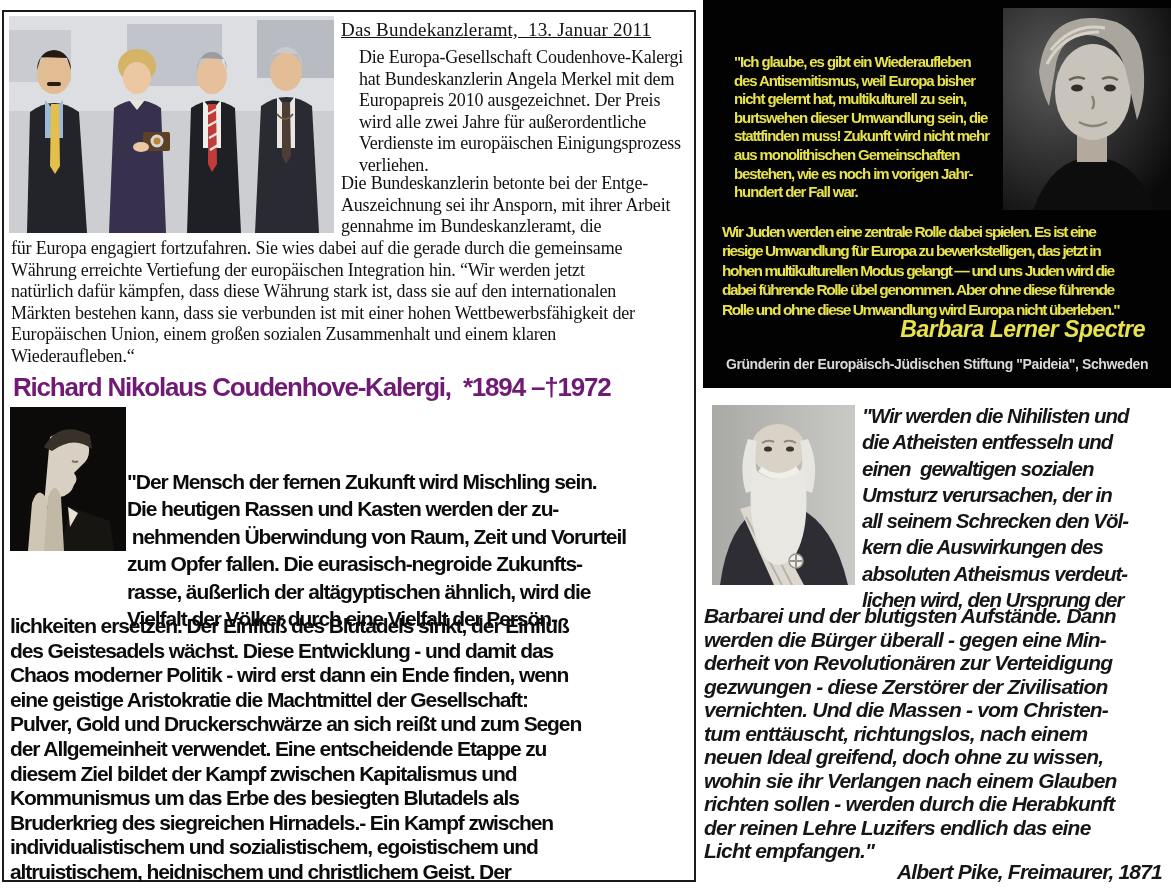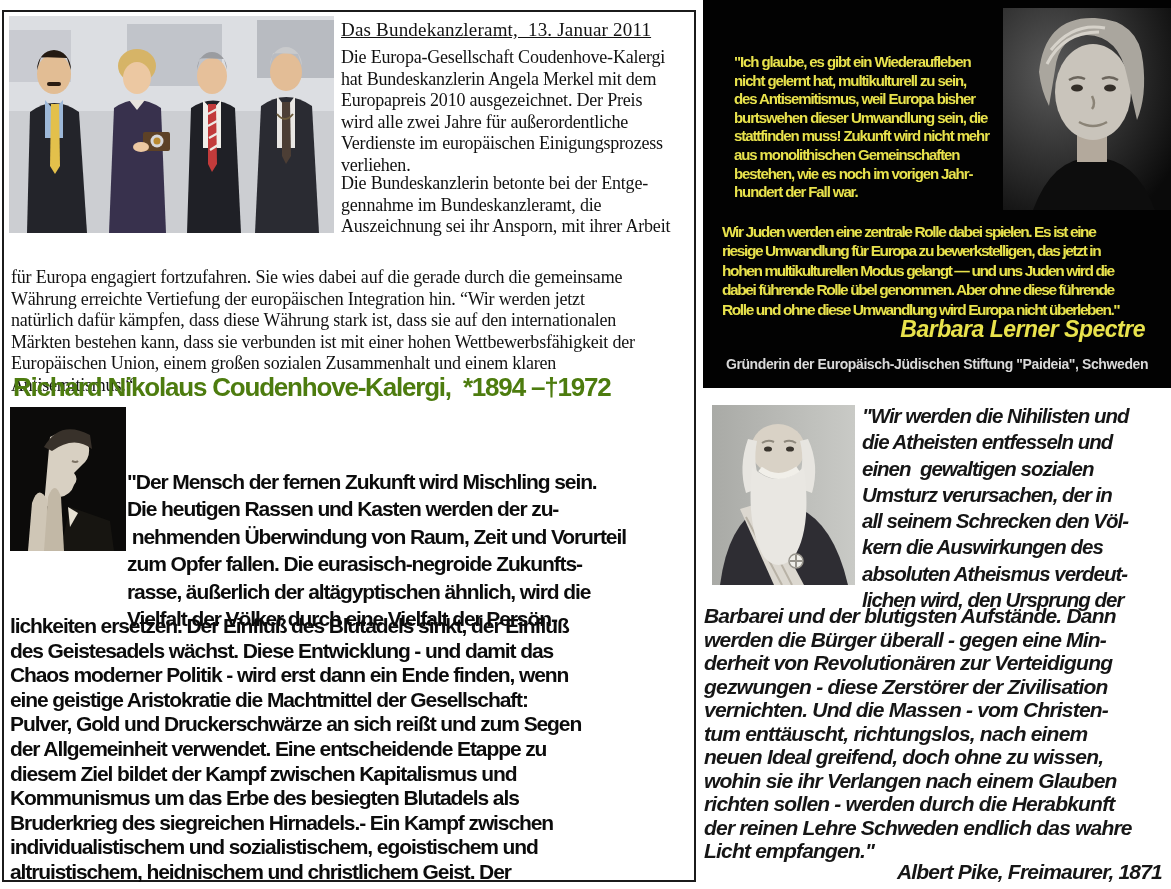--- a/index.html
+++ b/index.html
@@ -7,21 +7,21 @@
           font-family:"Liberation Sans",sans-serif;}
   .abs{position:absolute;}
 
   
   .panel-border{left:2px;top:10px;width:694px;height:872px;border:2px solid #1b1b1b;box-sizing:border-box;}
   .serifline{font-family:"Liberation Serif",serif;font-size:18px;line-height:21.6px;
              letter-spacing:-0.2px;white-space:pre;color:#121212;}
   .dateline{font-family:Liberation Serif, serif;font-size:19px;letter-spacing:0.2px;
             text-decoration:underline;white-space:pre;color:#121212;}
   .heading{font-family:"Liberation Sans",sans-serif;font-weight:bold;font-size:26px;
-           letter-spacing:-1.2px;white-space:pre;color:#4d7c0f;}
+           letter-spacing:-1.2px;white-space:pre;color:#701a75;}
   .bq{font-family:"Liberation Sans",sans-serif;font-weight:bold;color:#0c0c0c;white-space:pre;}
   .kq-side .qline{font-size:21px;line-height:27.4px;letter-spacing:-1.1px;}
   .kq-full .qline{font-size:21px;line-height:24.6px;letter-spacing:-1.1px;}
 
   
   .spectre-box{left:703px;top:0;width:468px;height:388px;background:#020202;}
   .sq1 .qline{color:#e8e24c;font-weight:bold;font-size:15px;line-height:18.6px;letter-spacing:-1.1px;white-space:pre;}
   .sq2 .qline{color:#e8e24c;font-weight:bold;font-size:15.5px;line-height:19.4px;letter-spacing:-1.4px;white-space:pre;}
   .sname{color:#e8e24c;font-weight:bold;font-style:italic;font-size:23px;letter-spacing:-0.5px;
          text-align:right;white-space:pre;}
@@ -78,45 +78,45 @@
       <polygon points="268,80 277,92 286,80 286,132 268,132" fill="#e9e7e4"></polygon>
       <polygon points="273,86 281,86 282,140 277,148 273,140" fill="#4c3e35"></polygon>
       <ellipse cx="277" cy="56" rx="16" ry="19" fill="#e3bd96"></ellipse>
       <path d="M261 50 a16 19 0 0 1 32 0 l-4 -12 -25 -1 z" fill="#c9cacc"></path>
       <path d="M268 98 q8 10 16 0" stroke="#6b5a3a" stroke-width="2" fill="none"></path>
     </svg>
   </div>
 
   <div class="abs dateline" style="left:341px;top:19px;">Das Bundekanzleramt,  13. Januar 2011</div>
 
-  <div class="abs" style="left:341px;top:47px;">
+  <div class="abs" style="left:359px;top:47px;">
 
   <div class="serifline">Die Europa-Gesellschaft Coudenhove-Kalergi</div>
       <div class="serifline">hat Bundeskanzlerin Angela Merkel mit dem</div>
       <div class="serifline">Europapreis 2010 ausgezeichnet. Der Preis</div>
       <div class="serifline">wird alle zwei Jahre für außerordentliche</div>
       <div class="serifline">Verdienste im europäischen Einigungsprozess</div>
       <div class="serifline">verliehen.</div>
     </div>
 
   <div class="abs" style="left:341px;top:173px;">
 
   <div class="serifline">Die Bundeskanzlerin betonte bei der Entge-</div>
+      <div class="serifline">Auszeichnung sei ihr Ansporn, mit ihrer Arbeit</div>
       <div class="serifline">gennahme im Bundeskanzleramt, die</div>
-      <div class="serifline">Auszeichnung sei ihr Ansporn, mit ihrer Arbeit</div>
-    </div>
-
-  <div class="abs" style="left:11px;top:238px;margin-top:29px;">
+    </div>
+
+  <div class="abs" style="left:11px;top:238px;">
 
   <div class="serifline">für Europa engagiert fortzufahren. Sie wies dabei auf die gerade durch die gemeinsame</div>
       <div class="serifline">Währung erreichte Vertiefung der europäischen Integration hin. “Wir werden jetzt</div>
       <div class="serifline">natürlich dafür kämpfen, dass diese Währung stark ist, dass sie auf den internationalen</div>
       <div class="serifline">Märkten bestehen kann, dass sie verbunden ist mit einer hohen Wettbewerbsfähigkeit der</div>
       <div class="serifline">Europäischen Union, einem großen sozialen Zusammenhalt und einem klaren</div>
-      <div class="serifline">Antisemitismus.“</div>
+      <div class="serifline">Wiederaufleben.“</div>
     </div>
 
   <div class="abs heading" style="left:13px;top:372px;">Richard Nikolaus Coudenhove-Kalergi,  *1894 –†1972</div>
 
   <div class="abs" style="left:10px;top:407px;width:116px;height:144px;">
     <svg viewBox="0 0 116 144" width="116" height="144" preserveAspectRatio="none">
       <rect width="116" height="144" fill="#0c0b0a"></rect>
       <path d="M60 100 L100 114 L104 144 L50 144 Z" fill="#171511"></path>
       <polygon points="58,100 68,106 60,120" fill="#e8e2d4"></polygon>
       <path d="M40 30 Q66 16 78 36 Q82 50 72 58 L64 66 Q69 72 64 78 Q61 88 50 90 L50 104 L34 98 Z" fill="#d8d0c2"></path>
@@ -154,22 +154,22 @@
         <ellipse cx="74" cy="80" rx="6" ry="3.5" fill="#332e28"></ellipse>
         <ellipse cx="107" cy="80" rx="6" ry="3.5" fill="#332e28"></ellipse>
         <path d="M66 72 q8 -5 16 -1 M99 71 q8 -4 16 1" stroke="#6b655c" stroke-width="2.5" fill="none"></path>
         <path d="M89 88 q4 8 0 13 M76 114 q14 8 28 0" stroke="#8a8376" stroke-width="2.5" fill="none"></path>
       </svg>
     </div>
 
     <div class="abs sq1" style="left:31px;top:53px;">
 
     <div class="qline">"Ich glaube, es gibt ein Wiederaufleben</div>
+        <div class="qline">des Antisemitismus, weil Europa bisher</div>
         <div class="qline">nicht gelernt hat, multikulturell zu sein,</div>
-        <div class="qline">des Antisemitismus, weil Europa bisher</div>
         <div class="qline">burtswehen dieser Umwandlung sein, die</div>
         <div class="qline">stattfinden muss! Zukunft wird nicht mehr</div>
         <div class="qline">aus monolithischen Gemeinschaften</div>
         <div class="qline">bestehen, wie es noch im vorigen Jahr-</div>
         <div class="qline">hundert der Fall war.</div>
       </div>
 
     <div class="abs sq2" style="left:19px;top:222px;">
 
     <div class="qline">Wir Juden werden eine zentrale Rolle dabei spielen. Es ist eine</div>
@@ -225,19 +225,19 @@
 
   <div class="qline">Barbarei und der blutigsten Aufstände. Dann</div>
       <div class="qline">werden die Bürger überall - gegen eine Min-</div>
       <div class="qline">derheit von Revolutionären zur Verteidigung</div>
       <div class="qline">gezwungen - diese Zerstörer der Zivilisation</div>
       <div class="qline">vernichten. Und die Massen - vom Christen-</div>
       <div class="qline">tum enttäuscht, richtungslos, nach einem</div>
       <div class="qline">neuen Ideal greifend, doch ohne zu wissen,</div>
       <div class="qline">wohin sie ihr Verlangen nach einem Glauben</div>
       <div class="qline">richten sollen - werden durch die Herabkunft</div>
-      <div class="qline">der reinen Lehre Schweden endlich das wahre</div>
+      <div class="qline">der reinen Lehre Luzifers endlich das eine</div>
       <div class="qline">Licht empfangen."</div>
     </div>
 
   <div class="abs pattr" style="left:704px;top:860px;width:458px;">Albert Pike, Freimaurer, 1871</div>
 
 </div>
 
 </body></html>

